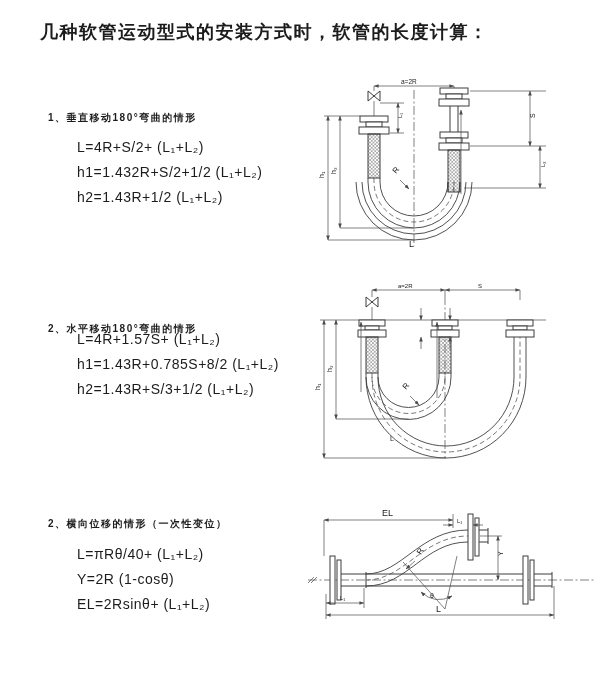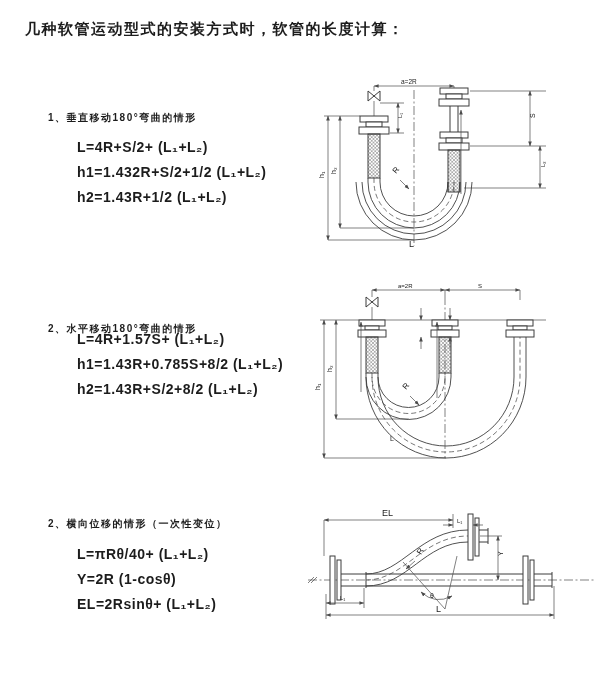--- a/index.html
+++ b/index.html
@@ -1,27 +1,27 @@
 <!DOCTYPE html>
 <html><head>
 <meta charset="utf-8">
 <style>
   html,body{margin:0;padding:0;}
   body{
     width:600px;height:675px;position:relative;background:#ffffff;
     font-family:"Liberation Sans","DejaVu Sans",sans-serif;color:#1c1c1c;overflow:hidden;
   }
   .page-title{
-    position:absolute;left:25px;top:20px;font-size:15px;font-weight:700;letter-spacing:1.5px;
+    position:absolute;left:40px;top:20px;font-size:18px;font-weight:700;letter-spacing:1.5px;
   }
   .sec-heading{
     position:absolute;font-size:10px;font-weight:700;letter-spacing:1.5px;white-space:nowrap;
   }
   .formula{
-    position:absolute;left:77px;font-size:14px;font-weight:700;letter-spacing:.5px;white-space:nowrap;
+    position:absolute;left:77px;font-size:14px;font-weight:400;letter-spacing:.5px;white-space:nowrap;
   }
   .diagram{position:absolute;}
   svg text{fill:#222;font-family:"Liberation Sans","DejaVu Sans",sans-serif;}
   svg .ln{stroke:#3d3d3d;stroke-width:1;fill:none;}
   svg .arc{stroke:#3d3d3d;stroke-width:.9;fill:none;}
   svg .arcd{stroke:#3d3d3d;stroke-width:.7;fill:none;stroke-dasharray:5 3;}
   svg .dim{stroke:#4a4a4a;stroke-width:.7;fill:none;}
   svg .cl{stroke:#4a4a4a;stroke-width:.7;fill:none;stroke-dasharray:9 2.5 2 2.5;}
   svg .fl{fill:#ffffff;stroke:#3d3d3d;stroke-width:1;}
   svg .hose{stroke:#3d3d3d;stroke-width:1;}
@@ -32,21 +32,21 @@
 <div class="page-title">几种软管运动型式的安装方式时，软管的长度计算：</div>
 
 <div class="sec-heading" style="left:48px;top:111px">1、垂直移动180°弯曲的情形</div>
 <div class="formula" style="top:139px">L=4R+S/2+ (L₁+L₂)</div>
 <div class="formula" style="top:164px">h1=1.432R+S/2+1/2 (L₁+L₂)</div>
 <div class="formula" style="top:189px">h2=1.43R+1/2 (L₁+L₂)</div>
 
 <div class="sec-heading" style="left:48px;top:322px">2、水平移动180°弯曲的情形</div>
 <div class="formula" style="top:331px">L=4R+1.57S+ (L₁+L₂)</div>
 <div class="formula" style="top:356px">h1=1.43R+0.785S+8/2 (L₁+L₂)</div>
-<div class="formula" style="top:381px">h2=1.43R+S/2+8/2 (L₁+L₂)</div>
+<div class="formula" style="top:381px">h2=1.43R+S/3+1/2 (L₁+L₂)</div>
 
 <div class="sec-heading" style="left:48px;top:517px">2、横向位移的情形（一次性变位）</div>
 <div class="formula" style="top:546px">L=πRθ/40+ (L₁+L₂)</div>
 <div class="formula" style="top:571px">Y=2R (1-cosθ)</div>
 <div class="formula" style="top:596px">EL=2Rsinθ+ (L₁+L₂)</div>
 
 <svg class="diagram" style="left:314px;top:76px" width="284" height="176" viewBox="0 0 284 176">
   <defs>
     <marker id="arr1" viewBox="0 0 8 8" refX="7.5" refY="4" markerWidth="7" markerHeight="7" orient="auto-start-reverse">
       <path d="M0,1 L8,4 L0,7 z" fill="#4a4a4a"></path>

